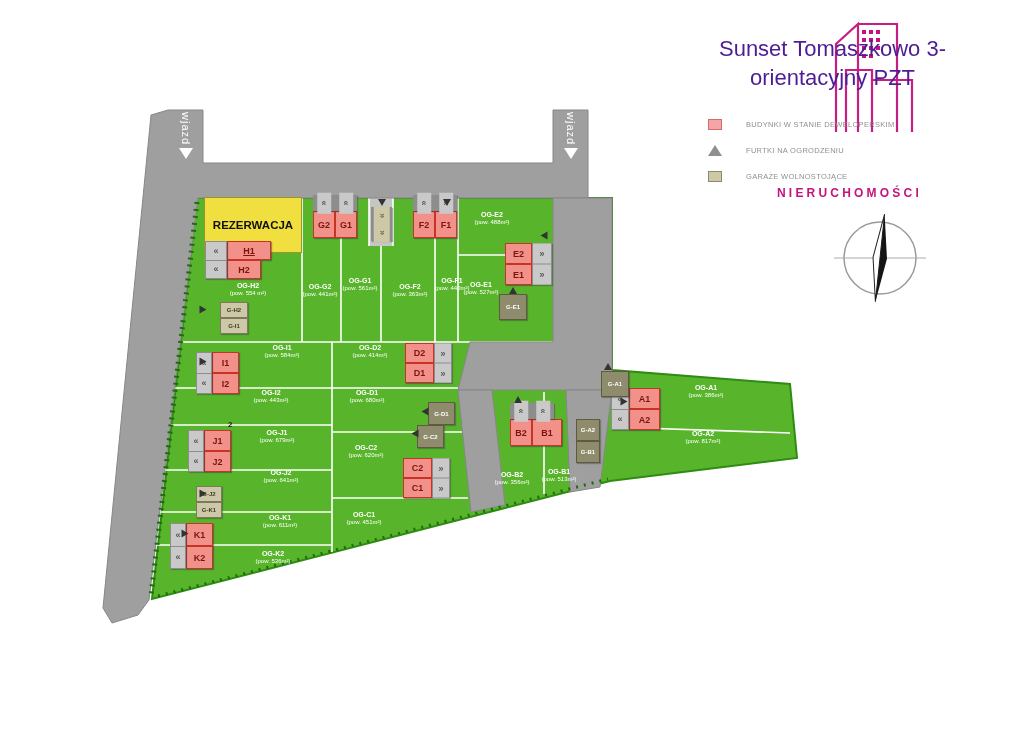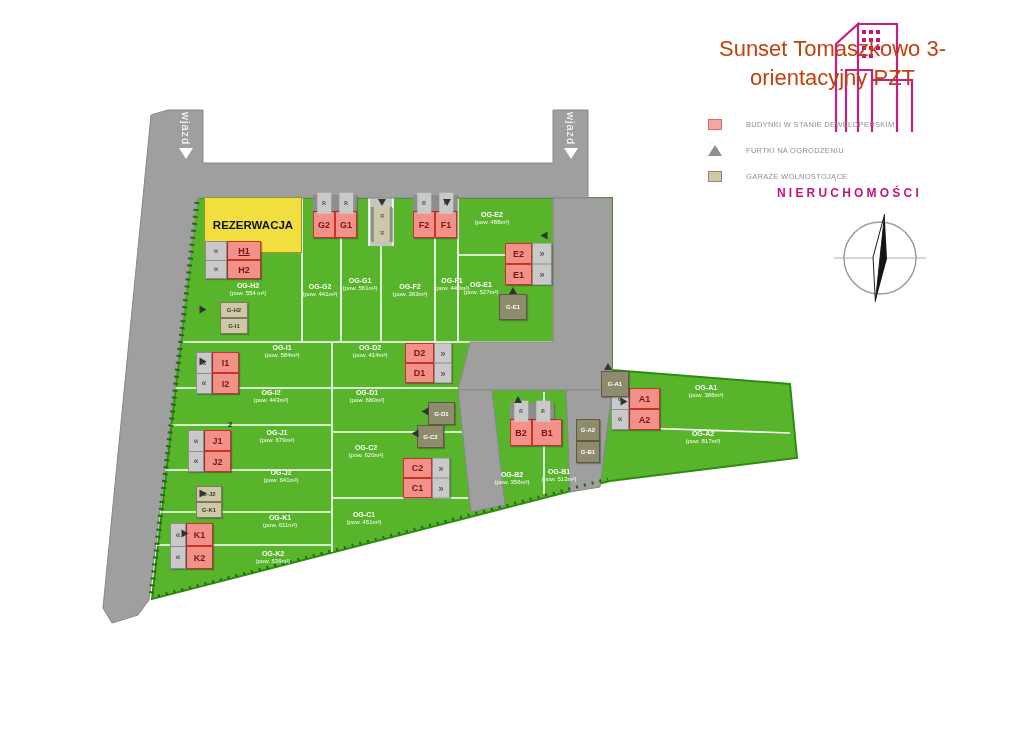--- a/index.html
+++ b/index.html
@@ -2,21 +2,21 @@
 <html><head>
 <meta charset="utf-8">
 <style>
   html,body{margin:0;padding:0;background:#fff;}
   .stage{position:relative;width:1024px;height:730px;background:#fff;overflow:hidden;
          font-family:"Liberation Sans",sans-serif;}
   svg.base{position:absolute;left:0;top:0;}
 
   
   .title{position:absolute;left:660px;top:34px;width:345px;text-align:center;
-         font-size:22px;line-height:1.32;color:#c2410c;}
+         font-size:22px;line-height:1.32;color:#4c1d95;}
   .brand{position:absolute;left:774px;top:137px;font-size:40px;font-weight:bold;
          letter-spacing:1px;color:#8f8f8f;}
   .brand-sub{position:absolute;left:777px;top:186px;font-size:12px;font-weight:bold;
          letter-spacing:3.2px;color:#c4137d;}
   .legend{position:absolute;left:708px;top:118px;}
   .legend-row{display:flex;align-items:center;gap:24px;margin-bottom:13px;height:13px;}
   .legend-label{font-size:7.5px;color:#8f8f8f;letter-spacing:.3px;white-space:nowrap;}
   .sw{width:14px;height:11px;border:1px solid #999;box-sizing:border-box;flex:0 0 auto;}
   .sw-building{background:#f4a6a6;border-color:#d96a6a;}
   .sw-garage{background:#cdc8a8;border-color:#8f8a6a;}
@@ -147,21 +147,21 @@
       <span class="legend-label">GARAŻE WOLNOSTOJĄCE</span>
     </div>
   </div>
 
   <div class="brand-sub">NIERUCHOMOŚCI</div>
 
   <div class="rez">
     <span>REZERWACJA</span>
   </div>
 
-<div class="bld" style="left: 227px; top: 241px; width: 34px; height: 19px; text-decoration: underline;">H1</div>
+<div class="bld" style="left: 227px; top: 241px; width: 44px; height: 19px; text-decoration: underline;">H1</div>
     <div class="bld" style="left: 227px; top: 260px; width: 34px; height: 19px;">H2</div>
     <div class="bld" style="left: 313px; top: 211px; width: 22px; height: 27px;">G2</div>
     <div class="bld" style="left: 335px; top: 211px; width: 22px; height: 27px;">G1</div>
     <div class="bld" style="left: 413px; top: 211px; width: 22px; height: 27px;">F2</div>
     <div class="bld" style="left: 435px; top: 211px; width: 22px; height: 27px;">F1</div>
     <div class="bld" style="left: 505px; top: 243px; width: 27px; height: 21px;">E2</div>
     <div class="bld" style="left: 505px; top: 264px; width: 27px; height: 21px;">E1</div>
     <div class="bld" style="left: 212px; top: 352px; width: 27px; height: 21px;">I1</div>
     <div class="bld" style="left: 212px; top: 373px; width: 27px; height: 21px;">I2</div>
     <div class="bld" style="left: 204px; top: 430px; width: 27px; height: 21px;">J1</div>

